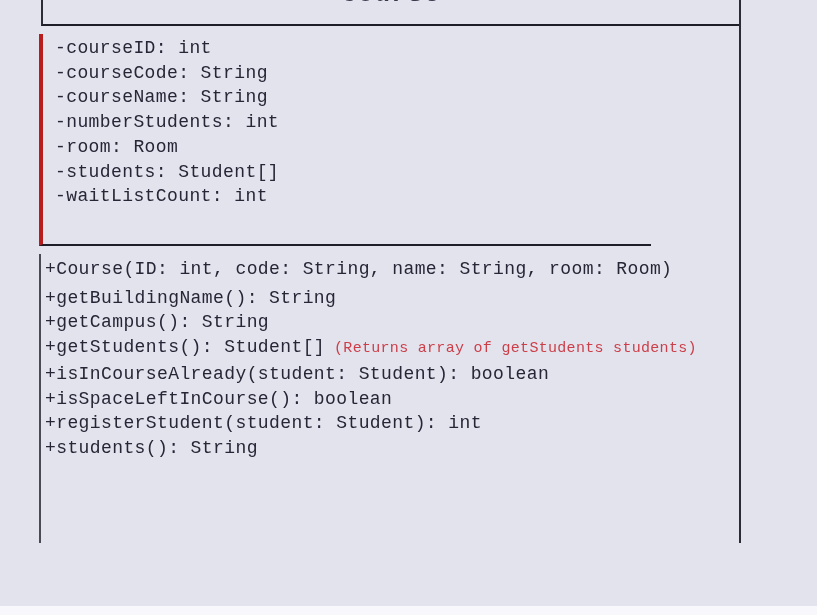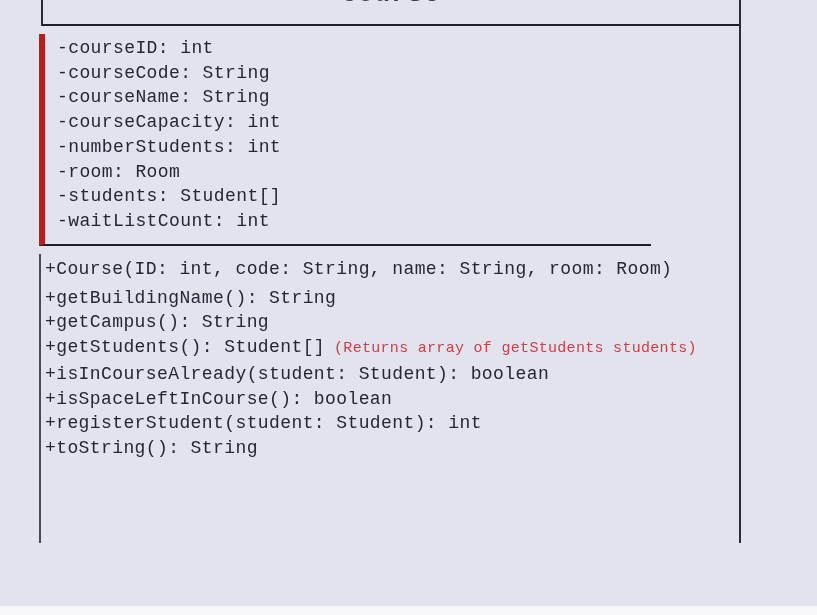--- a/index.html
+++ b/index.html
@@ -45,21 +45,21 @@
     font-weight: bold;
     letter-spacing: 1px;
     color: #3a3a4e;
   }
   .attr-box {
     position: absolute;
     left: 39px;
     top: 34px;
     width: 612px;
     height: 212px;
-    border-left: 6px solid #b91c1c;
+    border-left: 4px solid #b91c1c;
     border-bottom: 2px solid #1e1e28;
     box-sizing: border-box;
     padding: 2px 0 4px 12px;
   }
   .methods-box {
     position: absolute;
     left: 39px;
     top: 254px;
     width: 702px;
     height: 289px;
@@ -97,33 +97,32 @@
 <div class="right-edge"></div>
 
 <div class="title-box">
   <div class="title-text">Course</div>
 </div>
 
 <div class="attr-box">
   <div class="member-row">-courseID: int</div>
   <div class="member-row">-courseCode: String</div>
   <div class="member-row">-courseName: String</div>
-  <div class="member-row">-courseCapacity: int</div>
   <div class="member-row">-numberStudents: int</div>
   <div class="member-row">-room: Room</div>
   <div class="member-row">-students: Student[]</div>
   <div class="member-row">-waitListCount: int</div>
 </div>
 
 <div class="methods-box">
   <div class="member-row after-ctor-gap">+Course(ID: int, code: String, name: String, room: Room)</div>
   <div class="member-row">+getBuildingName(): String</div>
   <div class="member-row">+getCampus(): String</div>
   <div class="member-row">
     <span>+getStudents(): Student[]</span><span class="annotation">(Returns array of getStudents students)</span>
   </div>
   <div class="member-row">+isInCourseAlready(student: Student): boolean</div>
   <div class="member-row">+isSpaceLeftInCourse(): boolean</div>
   <div class="member-row">+registerStudent(student: Student): int</div>
-  <div class="member-row">+toString(): String</div>
+  <div class="member-row">+students(): String</div>
 </div>
 
 <div class="bottom-strip"></div>
 
 </body></html>

